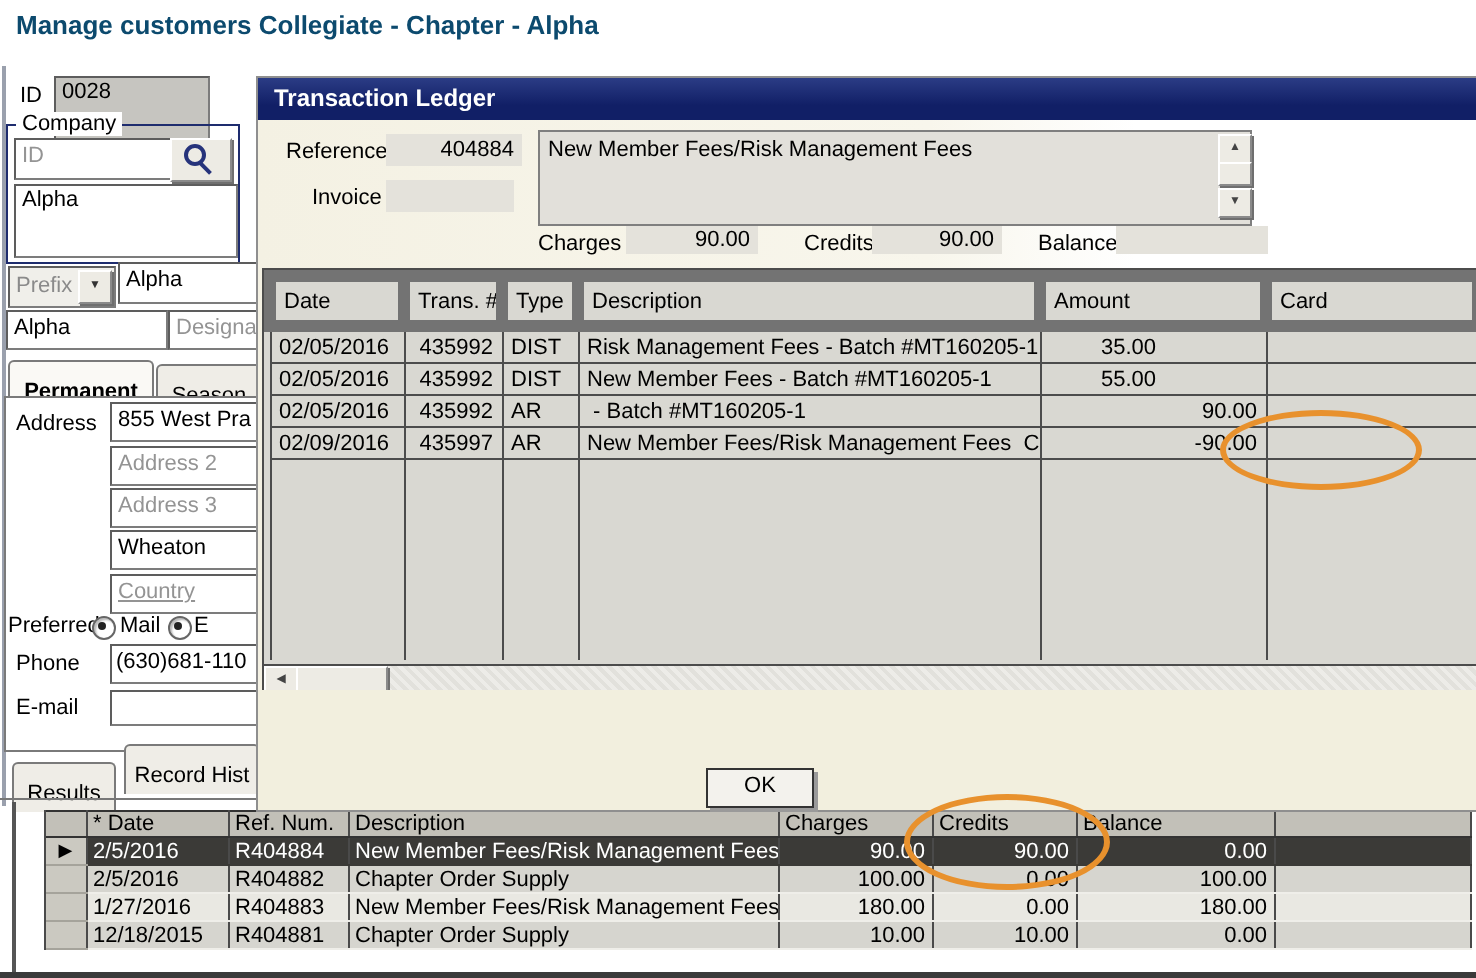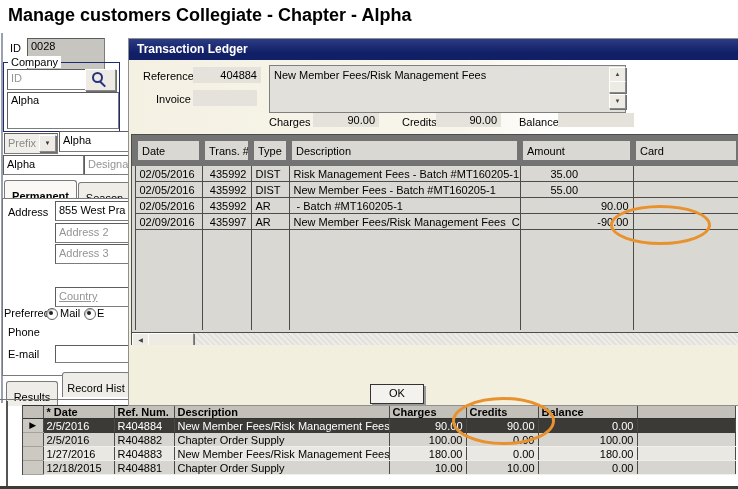--- a/index.html
+++ b/index.html
@@ -6,21 +6,21 @@
   #screen{position:relative;width:738px;height:489px;background:#fff;overflow:hidden;
           font-family:"Liberation Sans",sans-serif;font-size:11px;color:#000;}
   .abs{position:absolute;}
   .nowrap{white-space:pre;overflow:hidden;}
   .ph{color:#949494;}
   .sunken{border:1px solid #7c7c7c;border-top-color:#5d5d5d;border-left-color:#5d5d5d;background:#fff;}
   .raised{background:#EDEBE4;border:1px solid #8a8a8a;border-top-color:#fff;border-left-color:#fff;box-shadow:1px 1px 0 #6f6f6f;}
   .num{text-align:right;}
 
   
-  #win-title{left:8px;top:5px;font-size:18px;font-weight:bold;color:#000000;}
+  #win-title{left:8px;top:5px;font-size:13px;font-weight:bold;color:#0c4a6e;}
   #win-left-border{left:1px;top:33px;width:2px;height:370px;background:#9aa0ad;}
   #win-left-border2{left:6px;top:401px;width:2px;height:88px;background:#555;}
   #bottom-edge{left:0;top:486px;width:738px;height:3px;background:#3a3a3a;z-index:30;}
 
   
   #id-label{left:10px;top:42px;}
   #id-field{left:27px;top:38px;width:71px;height:15px;background:#C6C5C0;padding:1px 2px 16px 3px;}
   #company-box{left:3px;top:62px;width:115px;height:68px;border:1px solid #1E2C6E;}
   #company-legend{left:8px;top:56px;background:#fff;padding:0 3px;}
   #company-id-input{left:7px;top:69px;width:74px;height:17px;padding:2px 0 0 3px;}
@@ -80,27 +80,27 @@
   
   #lgrid-box{left:2px;top:95px;width:606px;height:211px;border:1px solid #4c4c4c;background:#D9D8D2;overflow:hidden;}
   #lgrid{border-collapse:collapse;table-layout:fixed;width:604px;font-size:11px;}
   #lgrid th{font-weight:normal;text-align:left;height:17px;padding:1px 4px;border:6px solid #737373;background:#D9D8D2;overflow:hidden;white-space:pre;}
   #lgrid td{height:15px;padding:0 4px;border:1px solid #4c4c4c;overflow:hidden;white-space:pre;background:#D9D8D2;}
   #lgrid tr.filler td{height:100px;border-bottom:none;}
   #lgrid td.amt-left{text-align:left;padding-left:30px;}
   #lgrid-hscroll{position:absolute;left:0;bottom:0;width:100%;height:13px;background:repeating-linear-gradient(45deg,#EDECE8 0 2px,#E2E1DC 2px 4px);border-top:1px solid #4c4c4c;}
   #lgrid-sb-left{position:absolute;left:0;top:0;width:15px;height:12px;font-size:6px;line-height:12px;text-align:center;color:#444;}
   #lgrid-sb-thumb{position:absolute;left:16px;top:0;width:44px;height:12px;}
-  #ok-button{left:241px;top:345px;width:52px;height:18px;background:#F3F2ED;border:1px solid #333;
+  #ok-button{left:224px;top:345px;width:52px;height:18px;background:#F3F2ED;border:1px solid #333;
              box-shadow:2px 2px 0 #9a9a9a;text-align:center;line-height:17px;}
 
   
   #rtable-box{left:22px;top:405px;border-left:1px solid #4a4a4a;z-index:5;}
   #rt{border-collapse:collapse;table-layout:fixed;width:712px;font-size:11px;}
-  #rt th{background:#C2C0B8;font-weight:bold;text-align:left;height:11px;padding:0 3px;
+  #rt th{background:#C2C0B8;font-weight:normal;text-align:left;height:11px;padding:0 3px;
          border-right:1px solid #4a4a4a;border-top:1px solid #333;border-bottom:1px solid #333;overflow:hidden;white-space:pre;}
   #rt td{height:13px;padding:0 3px;border-right:1px solid #4a4a4a;border-bottom:1px solid #EFEEE9;overflow:hidden;white-space:pre;}
   #rt tr.r-gray td{background:#D6D5CF;} #rt tr.r-light td{background:#E9E8E2;}
   #rt tr.r-sel td{background:#3B3A37;color:#fff;border-bottom-color:#3B3A37;}
   #rt td.selcell{background:#CBC9C1 !important;color:#000 !important;border-bottom:1px solid #a5a39b !important;
                  text-align:center;font-size:9px;line-height:13px;padding:0;}
 
   
   .annot{border:3px solid #E8912D;border-radius:50%;z-index:40;}
   #annot-ledger-amount{left:610px;top:205px;width:95px;height:34px;}
@@ -136,29 +136,31 @@
   <div class="abs sunken nowrap ph" id="designation-field">Designat</div>
 
   <div class="abs tab active" id="tab-permanent">Permanent</div>
   <div class="abs tab" id="tab-seasonal">Season</div>
 
   <div class="abs" id="detail-panel"></div>
   <div class="abs" id="address-label">Address</div>
   <div class="abs sunken nowrap afield" id="addr1">855 West Pra</div>
   <div class="abs sunken nowrap ph afield" id="addr2">Address 2</div>
   <div class="abs sunken nowrap ph afield" id="addr3">Address 3</div>
+  <div class="abs sunken nowrap afield" id="city">Wheaton</div>
   <div class="abs sunken nowrap ph afield" id="country">Country</div>
 
   <div class="abs" id="preferred-label">Preferred</div>
   <span class="radio on" id="radio-mail"></span>
   <div class="abs" id="radio-mail-label">Mail</div>
   <span class="radio on" id="radio-email"></span>
   <div class="abs" id="radio-email-label">E</div>
 
   <div class="abs" id="phone-label">Phone</div>
+  <div class="abs sunken nowrap" id="phone-field">(630)681-110</div>
   <div class="abs" id="email-label">E-mail</div>
   <div class="abs sunken nowrap" id="email-field"></div>
 
   <div class="abs tab" id="tab-results">Results</div>
   <div class="abs tab" id="tab-record-history">Record Hist</div>
   <div class="abs" id="tab-baseline"></div>
 
   <div class="abs" id="dialog">
     <div class="abs" id="dlg-titlebar">Transaction Ledger</div>
 

